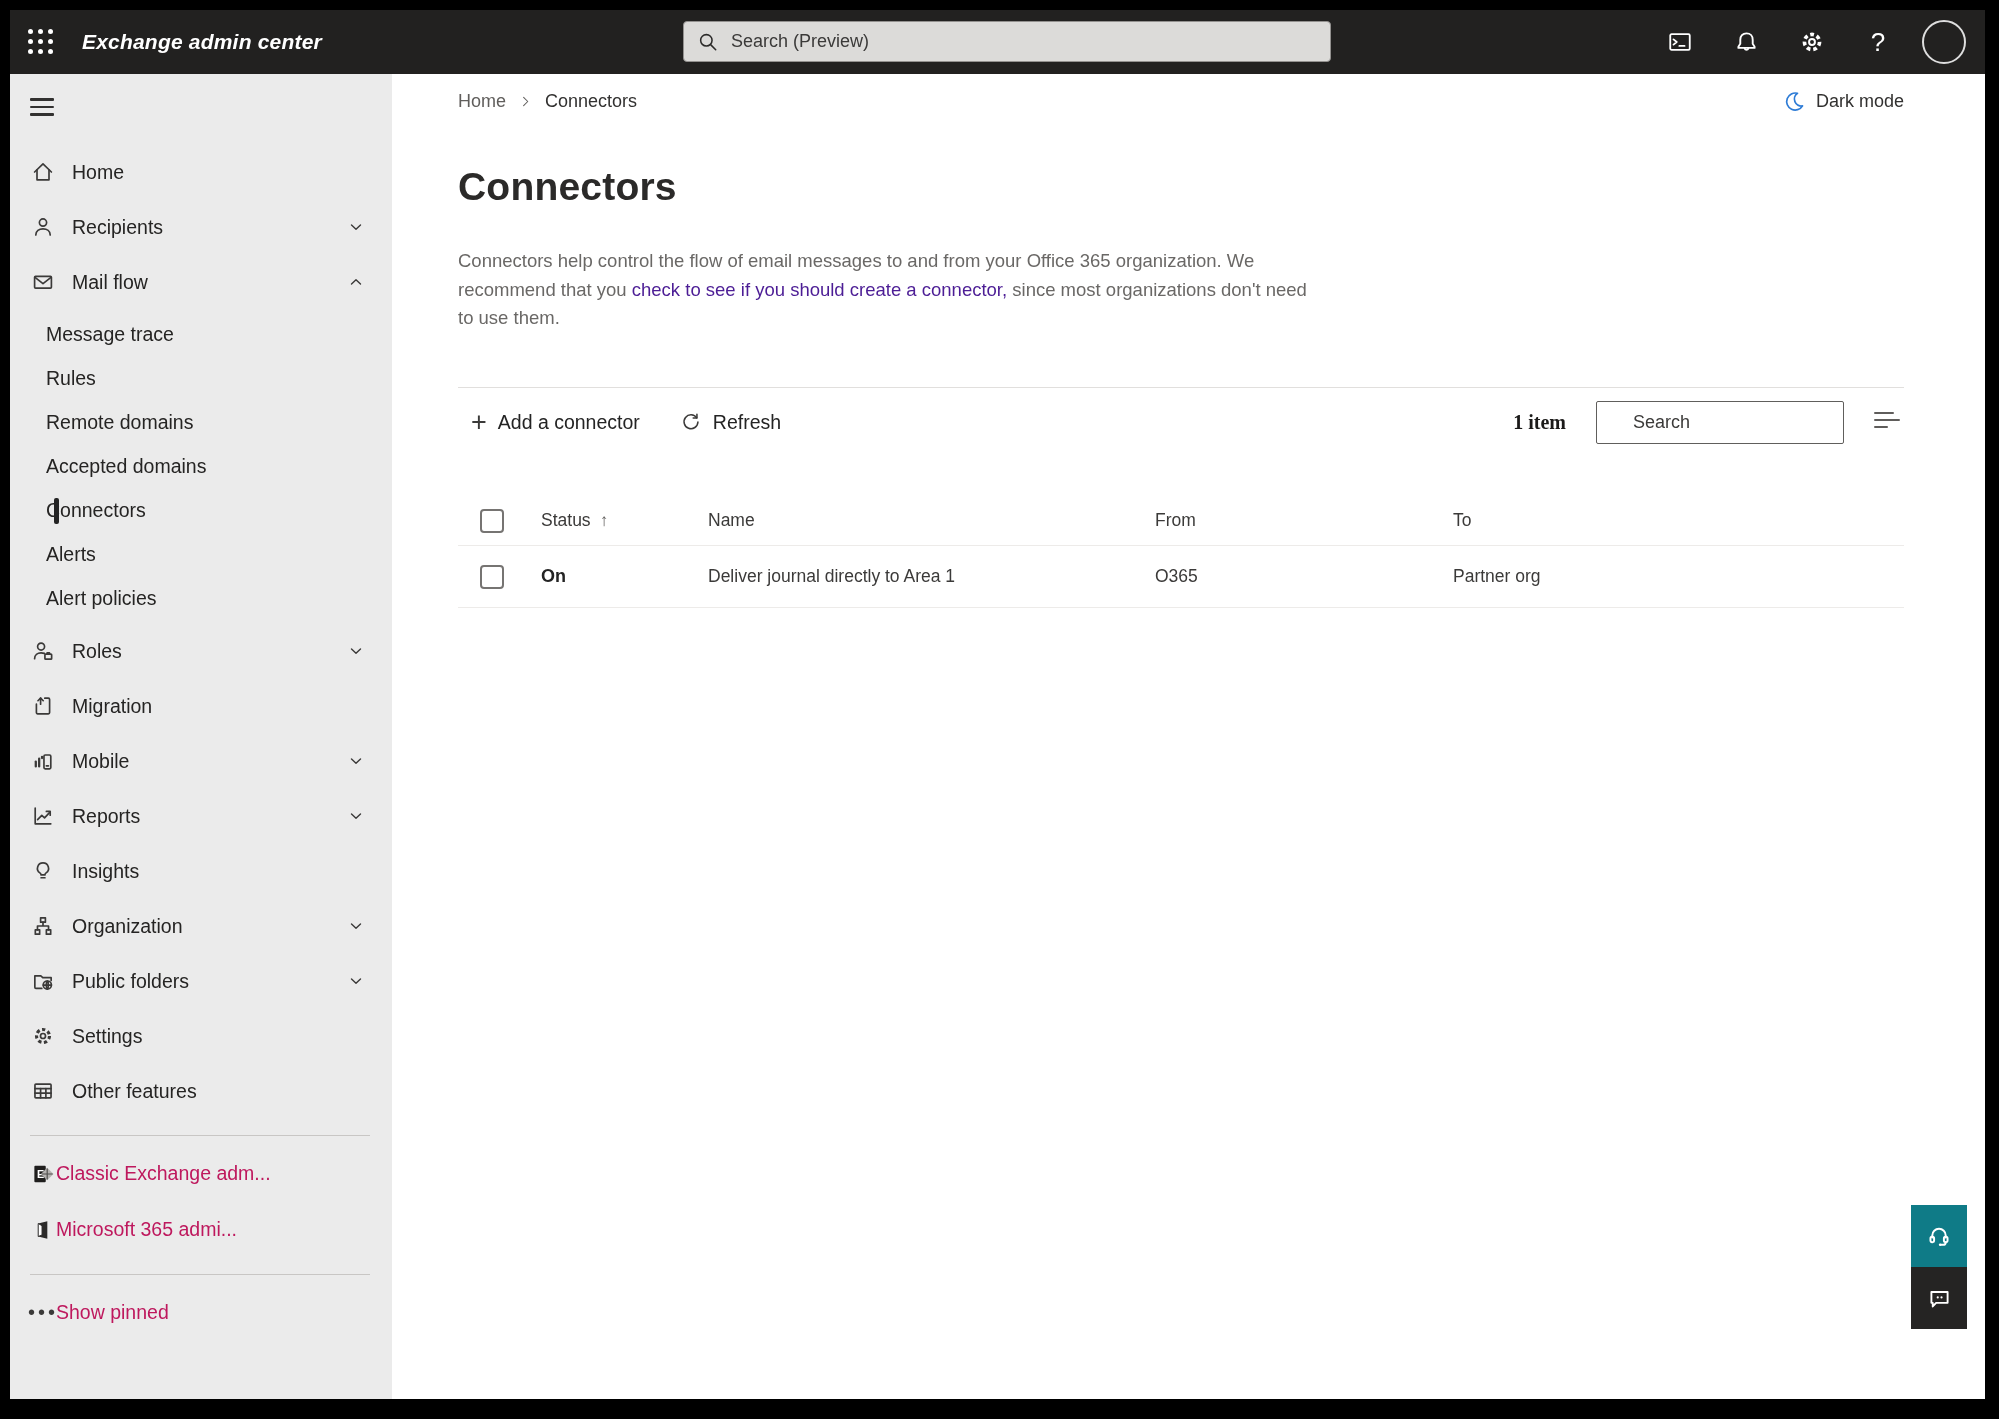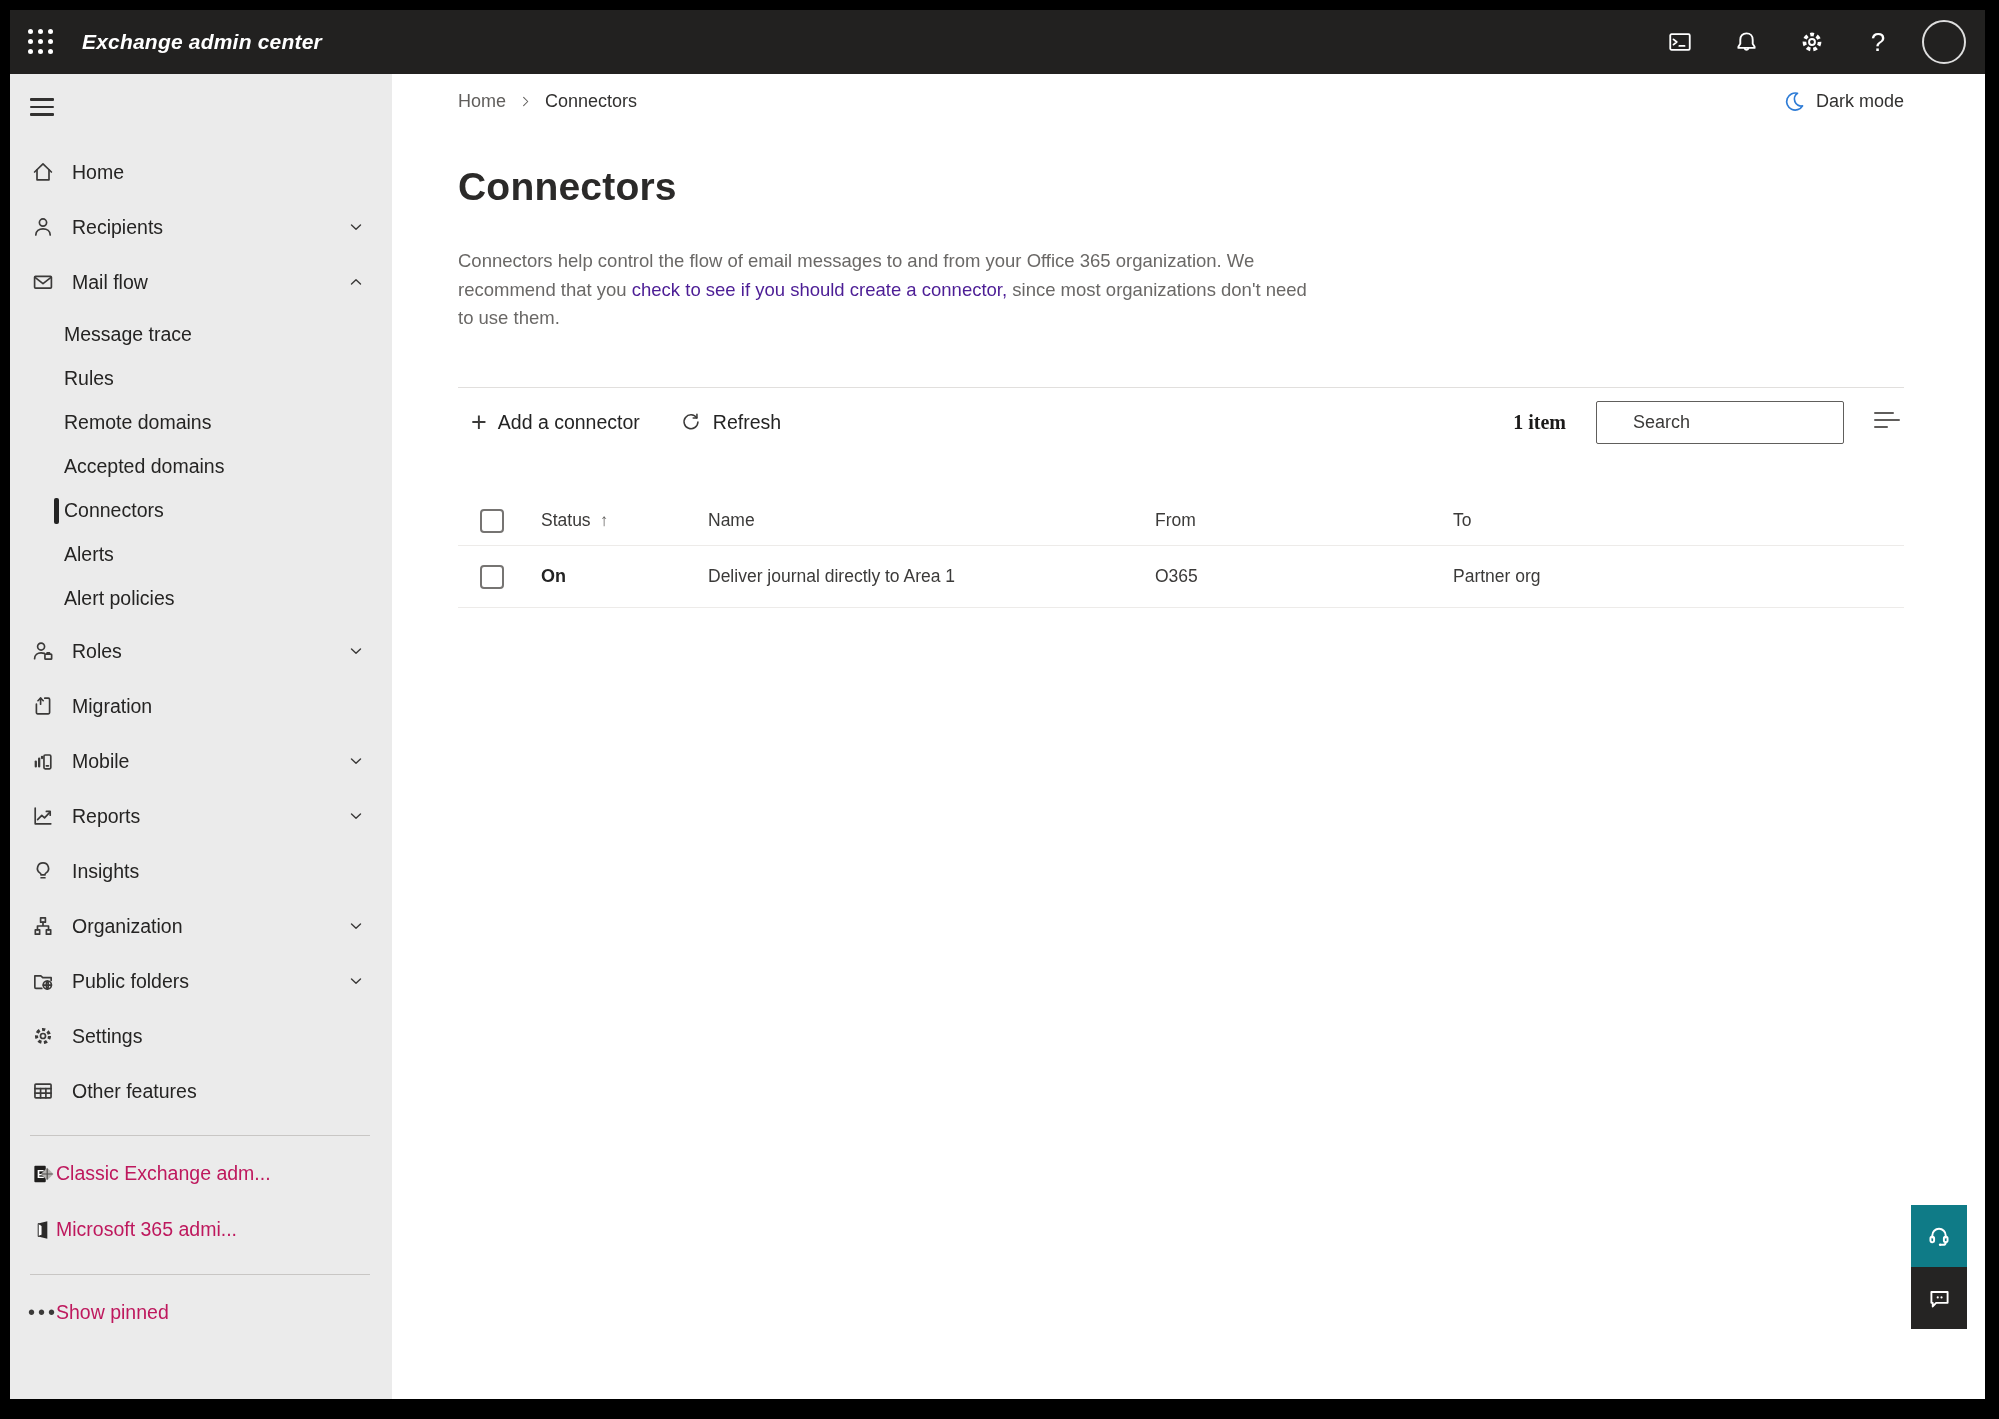--- a/index.html
+++ b/index.html
@@ -27,21 +27,21 @@
   .sidebar { position:absolute; left:10px; top:74px; width:382px; height:1325px; background:#ebebeb; overflow:hidden; }
   .hamburger { padding:24px 0 10px 20px; cursor:pointer; }
   .hamburger i { display:block; width:24px; height:2.5px; background:#323130; margin-bottom:5px; border-radius:1px; }
   .nav { margin-top:14px; }
   .nav-item { position:relative; display:flex; align-items:center; height:55px; padding-left:20px; cursor:pointer; }
   .nav-item .nicon { width:26px; height:26px; display:flex; align-items:center; justify-content:center; flex:0 0 auto; }
   .nav-item .nlabel { margin-left:16px; font-size:19.5px; color:#252423; }
   .chev { margin-left:auto; margin-right:26px; }
   svg.sicon { stroke:#3b3a39; fill:none; stroke-width:1.4; stroke-linecap:round; stroke-linejoin:round; }
   .sub-list { padding:3px 0; }
-  .sub-item { position:relative; display:flex; align-items:center; height:44px; padding-left:54px; font-size:19.5px; color:#252423; cursor:pointer; }
+  .sub-item { position:relative; display:flex; align-items:center; height:44px; padding-left:36px; font-size:19.5px; color:#252423; cursor:pointer; }
   .sub-item.selected::before { content:""; position:absolute; left:44px; top:9px; height:26px; width:4.5px; background:#242424; border-radius:2px; }
   .side-divider { height:1px; background:#c8c6c4; margin:16px 22px 10px 20px; }
   .footer-item { display:flex; align-items:center; height:56px; padding-left:20px; cursor:pointer; }
   .footer-item .nicon { width:26px; height:26px; display:flex; align-items:center; justify-content:center; }
   .footer-item .nlabel { margin-left:0; font-size:19.5px; color:#be185d; }
   .dots-icon { font-size:20px; color:#3b3a39; letter-spacing:3px; }
 
   
   .main { position:absolute; left:392px; top:74px; width:1593px; height:1325px; background:#fff; }
   .content { padding:0 81px 0 66px; }
@@ -101,20 +101,27 @@
           <i></i>
           <i></i>
           <i></i>
           <i></i>
           <i></i>
           <i></i>
         </span>
     </div>
     <span class="app-title">Exchange admin center</span>
 
+    <div class="top-search">
+      <svg class="wicon" width="22" height="22" viewBox="0 0 20 20" style="stroke:#2b2a29">
+        <circle cx="8.5" cy="8.5" r="5.2"></circle>
+          <line x1="12.6" y1="12.6" x2="17" y2="17"></line>
+      </svg>
+      <input type="text" placeholder="Search (Preview)" style="">
+    </div>
 
     <div class="top-icons">
       <div class="top-icon-btn">
         <svg class="wicon" width="28" height="26" viewBox="0 0 20 20">
           <rect x="2.5" y="4" width="15" height="12" rx="1"></rect>
           <polyline points="5,8 7.5,10 5,12"></polyline>
           <line x1="9.5" y1="13" x2="13.5" y2="13"></line>
         </svg>
       </div>
       <div class="top-icon-btn">

